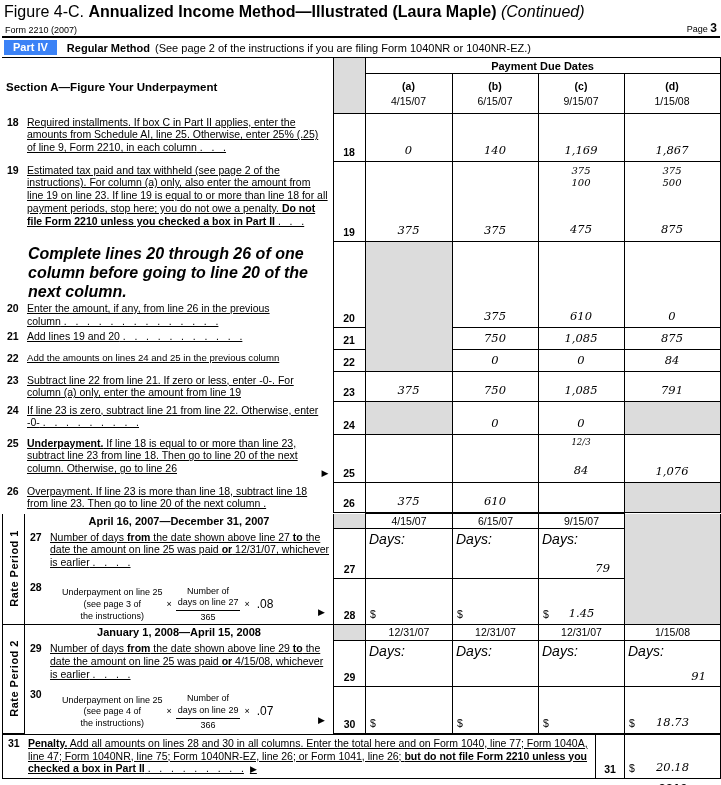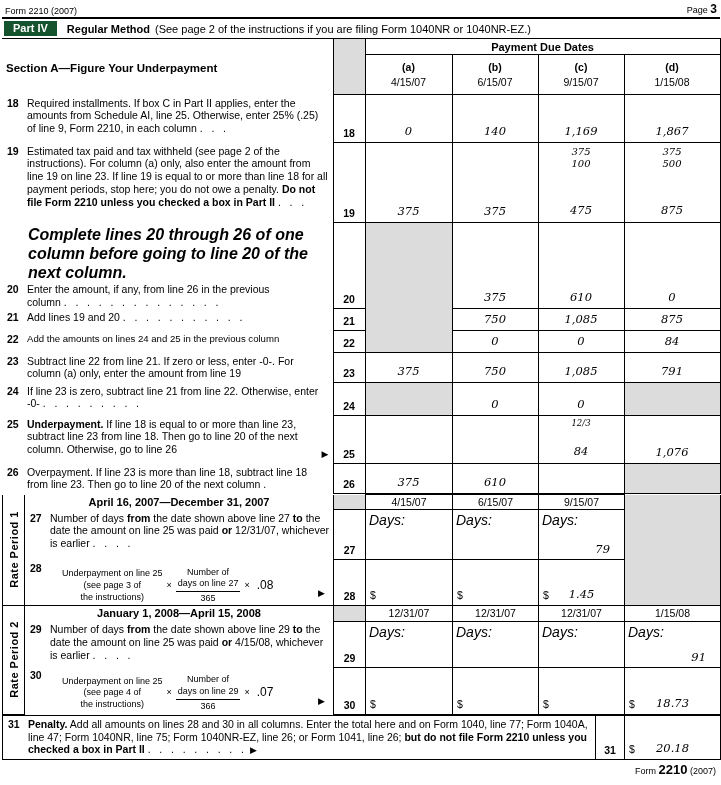--- a/index.html
+++ b/index.html
@@ -8,31 +8,31 @@
 
   .title-line { font-size:16px; padding:1px 2px 0 2px; white-space:nowrap; }
   .title-line .fig { font-weight:normal; }
   .title-line .main { font-weight:bold; }
   .title-line .cont { font-style:italic; }
   .form-row { display:flex; justify-content:space-between; align-items:flex-end; border-bottom:2px solid #000; padding:0 3px 1px 3px; }
   .form-id { font-size:9px; }
   .page-no { font-size:9px; }
   .page-no .pn { font-weight:bold; font-size:12px; }
   .part-row { display:flex; align-items:center; padding:2px 0 2px 2px; font-size:11px; white-space:nowrap; }
-  .part-badge { background:#14532d; color:#fff; font-weight:bold; padding:1px 9px 2px 9px; margin-right:10px; font-size:11px; }
+  .part-badge { background:#3b82f6; color:#fff; font-weight:bold; padding:1px 9px 2px 9px; margin-right:10px; font-size:11px; }
   .part-title { font-weight:bold; margin-right:5px; }
 
   table { border-collapse:collapse; table-layout:fixed; width:718px; }
   td { border:1px solid #000; padding:0; overflow:hidden; }
   .tablea { border-top:1.5px solid #000; }
 
   .dcell { border-left:none; border-top:none; border-bottom:none; vertical-align:top; padding:2px 2px 0 1px; position:relative; }
   .drow { display:flex; }
   .ln { font-weight:bold; font-size:10.5px; flex:0 0 24px; padding-left:4px; box-sizing:border-box; }
-  .dt { font-size:10.5px; line-height:1.22; flex:1; padding-right:1px; }
+  .dt { font-size:10.5px; line-height:1.22; flex:1; padding-right:1px;text-decoration:underline; }
   .dt-sm { font-size:9.6px; }
   .note { font-weight:bold; font-style:italic; font-size:16px; line-height:1.2; margin:0 2px 1px 25px; }
   .sa-title { font-weight:bold; font-size:11.5px; vertical-align:middle; padding-left:4px; }
 
   .ncell { font-weight:bold; font-size:10.5px; text-align:center; vertical-align:bottom; padding-bottom:3px; }
   .vcell { text-align:center; vertical-align:bottom; padding-bottom:3px; }
   .pdd { font-weight:bold; font-size:11px; text-align:center; vertical-align:middle; }
   .colhead { text-align:center; vertical-align:middle; font-size:10.5px; line-height:1.35; }
   .colhead .cl { font-weight:bold; }
 
@@ -79,20 +79,25 @@
   .r31 .dtext { vertical-align:top; padding:2px 2px 0 1px; }
   .arr-inline { font-size:9px; margin-left:6px; }
   .footer { text-align:right; font-size:9px; padding:2px 4px 0 0; }
   .footer .fnum { font-weight:bold; font-size:13px; }
 </style>
 </head>
 <body>
 
 <div class="page">
 
+  <div class="title-line">
+    <span class="fig">Figure 4-C.</span>
+    <span class="main">Annualized Income Method—Illustrated (Laura Maple)</span>
+    <span class="cont">(Continued)</span>
+  </div>
   <div class="form-row">
     <span class="form-id">Form 2210 (2007)</span>
     <span class="page-no"><span>Page</span> <span class="pn">3</span></span>
   </div>
   <div class="part-row">
     <span class="part-badge">Part IV</span>
     <span class="part-title">Regular Method</span>
     <span>(See page 2 of the instructions if you are filing Form 1040NR or 1040NR-EZ.)</span>
   </div>
 

